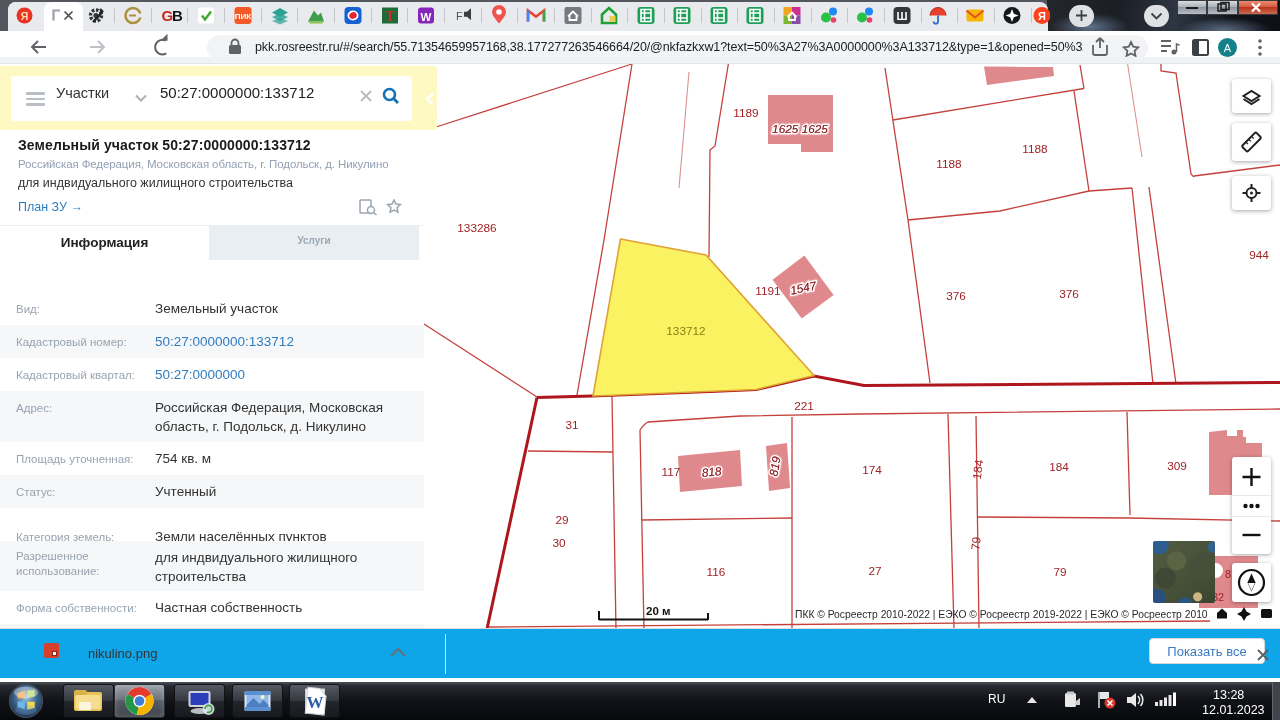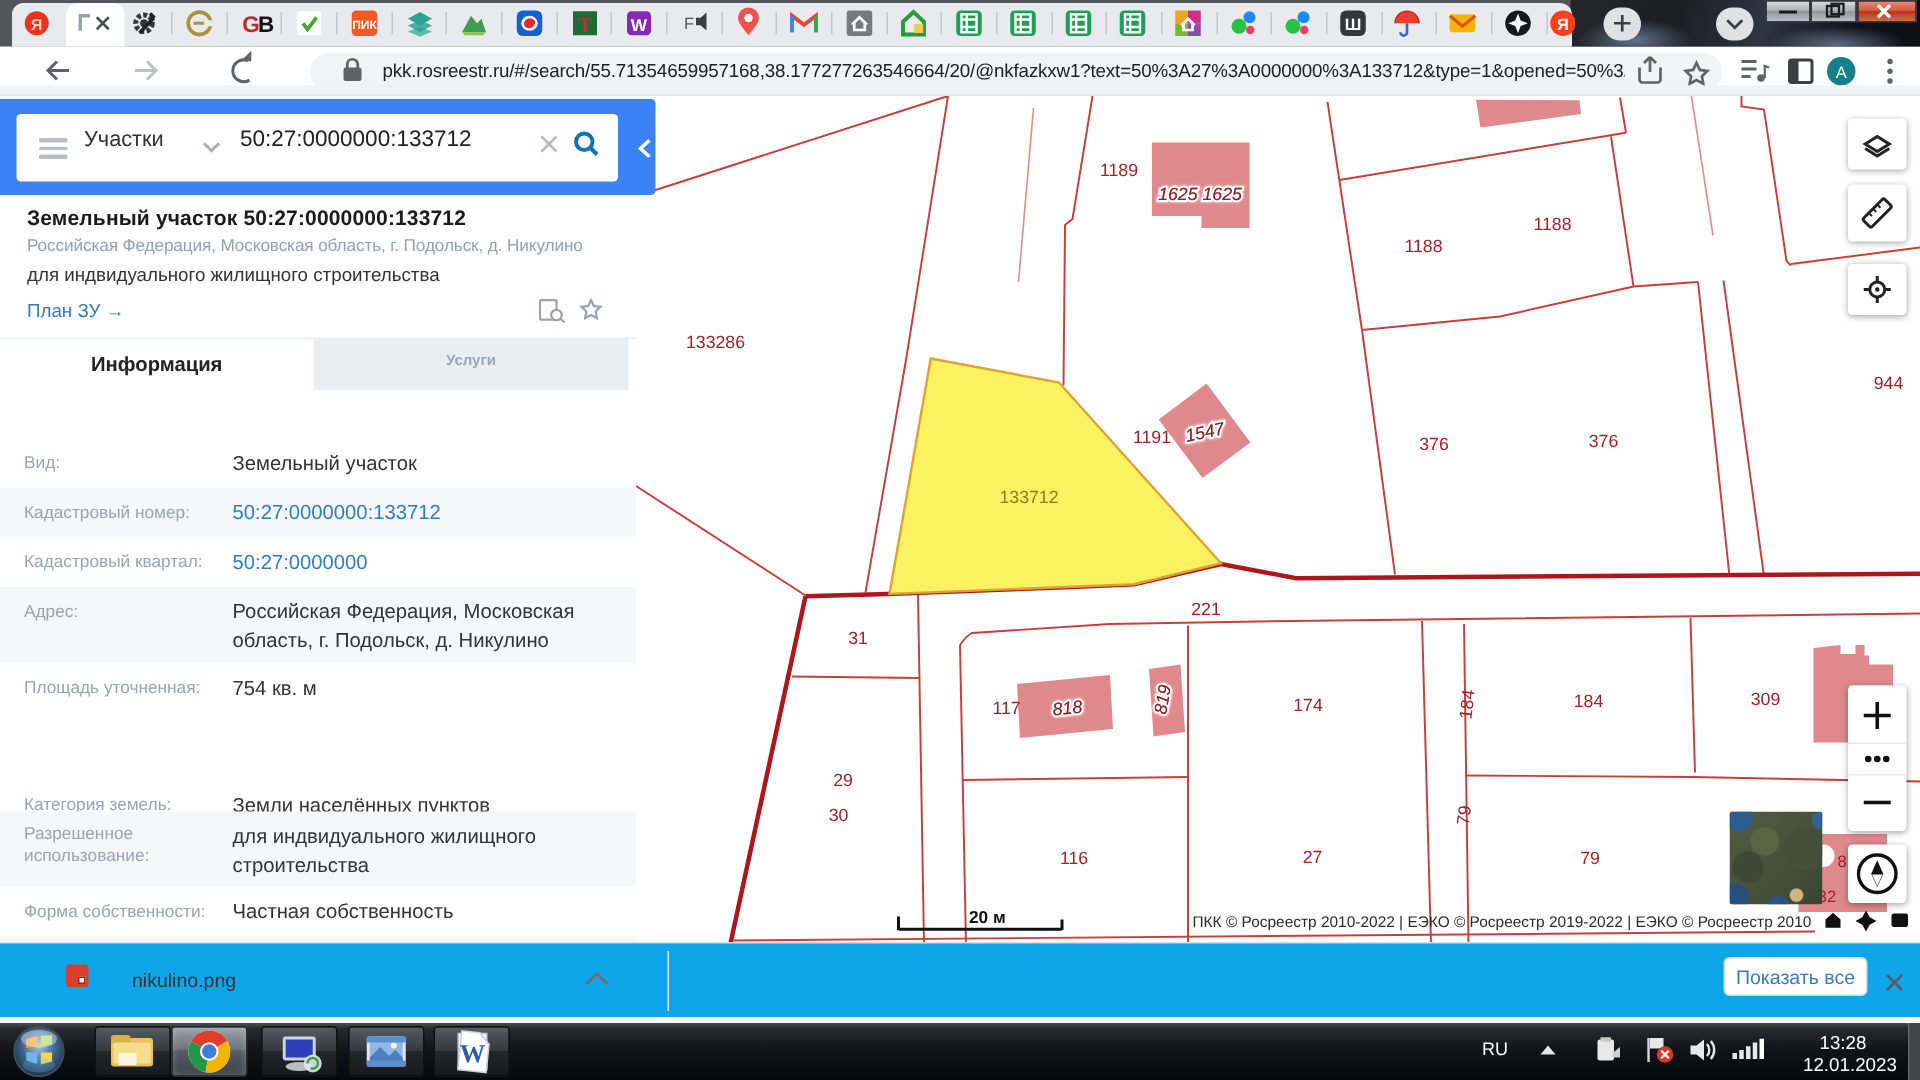--- a/index.html
+++ b/index.html
@@ -16,21 +16,21 @@
 .winbtn{position:absolute;top:0;height:15px;z-index:55;border:1px solid #3a3a3a;}
 #btnmin{left:1177px;width:30px;background:linear-gradient(#d8dce1,#a7adb5 50%,#8f959e 50%,#b8bec6);}
 #btnmax{left:1207px;width:31px;background:linear-gradient(#d8dce1,#a7adb5 50%,#8f959e 50%,#b8bec6);}
 #btnclose{left:1238px;width:40px;background:linear-gradient(#e98b71,#d4563a 50%,#bc3520 50%,#c96a50);}
 
 #addrbar{left:0;top:31px;width:1280px;height:33px;background:#ffffff;z-index:49;}
 #addrstrip{left:0;top:57px;width:1280px;height:7px;background:#f1f2f4;border-bottom:1px solid #e3e5e8;z-index:49;}
 #pill{position:absolute;left:207px;top:4px;width:941px;height:26px;background:#f1f3f4;border-radius:13px;}
 #urltext{position:absolute;left:255px;top:9px;font-size:12.5px;color:#202124;letter-spacing:-.1px;white-space:nowrap;width:828px;overflow:hidden;}
 
-#bluebar{left:0;top:66px;width:437px;height:64px;background:#3b82f6;border-radius:0 3px 3px 0;z-index:40;}
+#bluebar{left:0;top:66px;width:437px;height:64px;background:#fef9c3;border-radius:0 3px 3px 0;z-index:40;}
 #searchbox{position:absolute;left:11px;top:10px;width:401px;height:45px;background:#fff;border-radius:3px;}
 #hamb div{width:19px;height:2.5px;background:#b9bec4;margin:3px 0;border-radius:1px;}
 
 #panel{left:0;top:130px;width:424px;height:502px;background:#fff;z-index:40;overflow:hidden;}
 .prow{position:absolute;left:0;width:424px;}
 .plabel{position:absolute;left:16px;font-size:11.5px;color:#98a4b0;line-height:15px;}
 .pval{position:absolute;left:155px;font-size:13.5px;color:#333;line-height:19px;}
 .pvlink{color:#2f7cc0;}
 .gray{background:#f5f7f9;}
 
@@ -477,20 +477,24 @@
       <span class="pval pvlink" style="top:7px;">50:27:0000000</span>
     </div>
 <div class="prow gray" style="top:261px;height:51px;">
       <span class="plabel" style="top:10px;">Адрес:</span>
       <span class="pval" style="top:7px;width:260px;">Российская Федерация, Московская область, г. Подольск, д. Никулино</span>
     </div>
 <div class="prow" style="top:312px;height:33px;">
       <span class="plabel" style="top:10px;">Площадь уточненная:</span>
       <span class="pval" style="top:7px;">754 кв. м</span>
     </div>
+<div class="prow gray" style="top:345px;height:33px;">
+      <span class="plabel" style="top:10px;">Статус:</span>
+      <span class="pval" style="top:7px;">Учтенный</span>
+    </div>
 <div class="prow" style="top:390px;height:33px;">
       <span class="plabel" style="top:10px;">Категория земель:</span>
       <span class="pval" style="top:7px;">Земли населённых пунктов</span>
     </div>
 <div class="prow gray" style="top:411px;height:50px;">
       <span class="plabel" style="top:8px;width:130px;">Разрешенное использование:</span>
       <span class="pval" style="top:7px;width:260px;">для индвидуального жилищного строительства</span>
     </div>
 <div class="prow" style="top:461px;height:33px;">
       <span class="plabel" style="top:10px;">Форма собственности:</span>
@@ -500,21 +504,21 @@
 </div>
 
 <div class="abs" id="dlbar">
 <div class="abs" style="left:44px;top:14px;width:15px;height:15px;background:#d6402a;border-radius:2px;"></div>
 <div class="abs" style="left:52px;top:22px;width:5px;height:5px;background:#fff;border:1px solid #8d2418;"></div>
 <div class="abs" style="left:88px;top:17px;font-size:13px;color:#333;">nikulino.png</div>
 <svg class="abs" style="left:389px;top:18px;" width="18" height="11" viewBox="0 0 18 11">
       <path d="M2,9 L9,2 L16,9" stroke="#6a6f74" stroke-width="2" fill="none"></path>
     </svg>
 <div class="abs" style="left:445px;top:5px;width:1px;height:40px;background:#e1e1e1;"></div>
-<div class="abs" style="left:1149px;top:9px;width:96px;height:26px;border:1px solid #d4d8dd;border-radius:4px;background:#fff;text-align:center;font-size:13px;color:#3b7ac0;line-height:25px;">Показать все</div>
+<div class="abs" style="left:1149px;top:9px;width:116px;height:26px;border:1px solid #d4d8dd;border-radius:4px;background:#fff;text-align:center;font-size:13px;color:#3b7ac0;line-height:25px;">Показать все</div>
 <svg class="abs" style="left:1256px;top:19px;" width="14" height="14" viewBox="0 0 14 14">
       <path d="M2,2 L12,12 M12,2 L2,12" stroke="#5a5e63" stroke-width="1.8"></path>
     </svg>
 </div>
 
 <div class="abs" id="taskbar">
 
 <svg class="abs" style="left:8px;top:1px;" width="36" height="36" viewBox="0 0 36 36">
 <defs>
 <radialGradient id="orb" cx="50%" cy="40%" r="75%">

